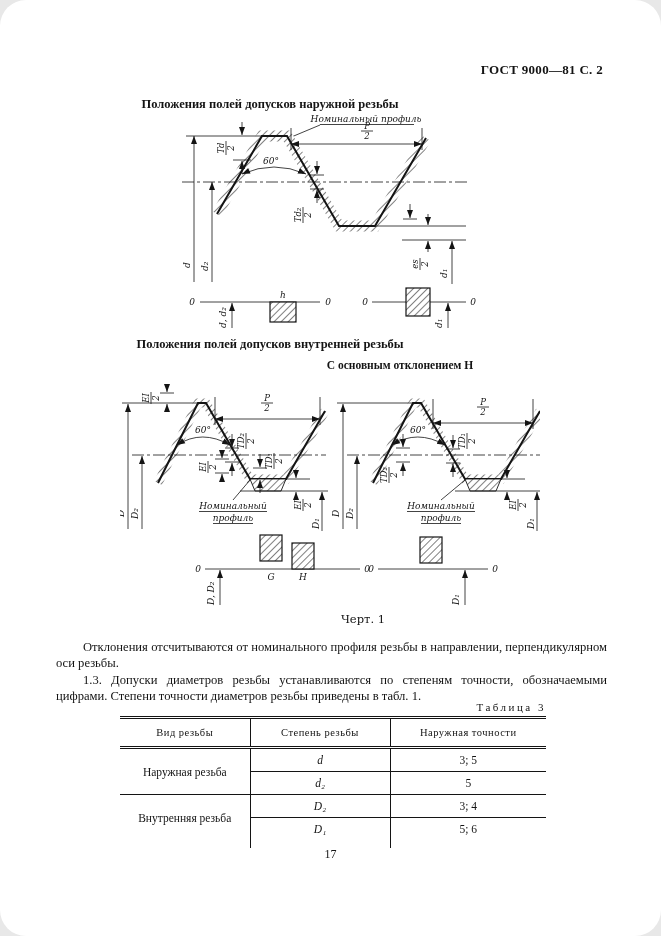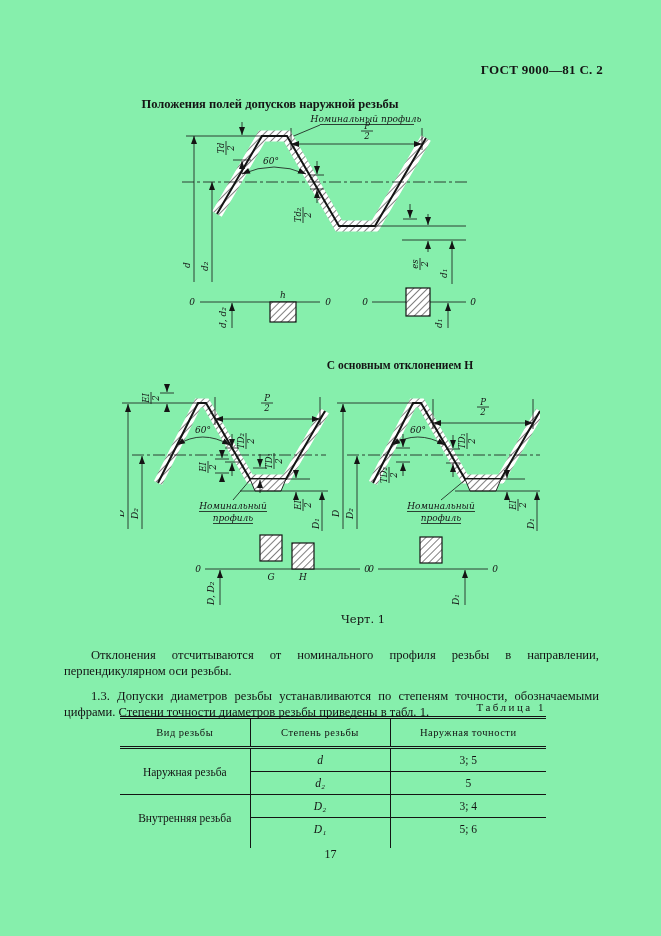--- a/index.html
+++ b/index.html
@@ -1,27 +1,27 @@
 <!DOCTYPE html>
 <html><head>
 <meta charset="utf-8">
 <style>
   html,body{margin:0;padding:0;background:#e8e8e8;}
-  #page{position:relative;width:661px;height:936px;background:#86efac;overflow:hidden;
-        font-family:"Liberation Serif","DejaVu Serif",serif;color:#141414;}
+  #page{position:relative;width:661px;height:936px;background:#ffffff;overflow:hidden;
+        font-family:"Liberation Serif","DejaVu Serif",serif;color:#141414;border-radius:26px;}
   .abs{position:absolute;}
   #doc-ref{top:62px;right:58px;font-size:13px;font-weight:bold;letter-spacing:.3px;}
   .fig-title{left:0;width:540px;text-align:center;font-size:12.5px;font-weight:bold;}
   #fig1-title{top:97px;}
   #fig2-title{top:337px;}
   .subtitle{top:359px;font-size:11.5px;font-weight:bold;text-align:center;}
   #sub-g{left:120px;width:224px;}
   #sub-h{left:288px;width:224px;}
   #para-block{left:56px;top:639px;width:551px;font-size:12.6px;line-height:1.3;text-align:justify;}
-  #para-block p{margin:8px;text-indent:27px;}
+  #para-block p{margin:0;text-indent:27px;}
   #tbl-caption{left:120px;top:701px;width:426px;text-align:right;font-size:11px;letter-spacing:2.5px;}
   #tol-table{left:120px;top:716px;}
   table{border-collapse:collapse;width:426px;border-top:3px double #141414;font-size:11.5px;}
   th{border-bottom:3px double #141414;font-weight:normal;font-size:10.5px;padding:8px 4px;letter-spacing:.5px;}
   td{text-align:center;padding:5px 4px;}
   .vline{border-left:1px solid #141414;}
   .sepb{border-bottom:1px solid #141414;}
   td.kind{font-size:11.5px;}
   td.dia{font-style:italic;}
   tr.tail td{padding:0;height:8px;}
@@ -158,20 +158,21 @@
     <g>
       <line class="thin" x1="202" y1="188" x2="296" y2="188"></line>
       <text class="lt" x="195" y="191" text-anchor="middle">0</text>
       <text class="lt" x="303" y="191" text-anchor="middle">0</text>
       <rect class="tolbox" x="236" y="174" width="24" height="28"></rect>
       <path class="thin" d="M278,214 L278,189" marker-end="url(#ae)"></path>
       <text class="lt" transform="translate(272,214) rotate(-90)">d₁</text>
     </g>
   </svg>
 
+  <div class="abs fig-title" id="fig2-title">Положения полей допусков внутренней резьбы</div>
   <div class="abs subtitle" id="sub-h">С основным отклонением H</div>
 
   <svg class="abs" style="left:120px;top:383px" width="420" height="246" viewBox="0 0 420 246">
 
     <g>
       <path class="band b9" d="M38,100 L78,20 L86,20 L130,96 L166,96 L205,28"></path>
       <path class="prof" d="M38,100 L78,20 L86,20 L130,96 L166,96 L205,28"></path>
       <line class="pitch" x1="12" y1="72" x2="206" y2="72"></line>
       <line class="thin" x1="2" y1="20" x2="78" y2="20"></line>
       <polygon class="tzone" points="130,96 166,96 161,108 135,108"></polygon>
@@ -337,21 +338,21 @@
     </g>
 
     <text class="cap" x="243" y="240" text-anchor="middle">Черт. 1</text>
   </svg>
 
   <div class="abs" id="para-block">
     <p>Отклонения отсчитываются от номинального профиля резьбы в направлении, перпендикулярном оси резьбы.</p>
     <p>1.3. Допуски диаметров резьбы устанавливаются по степеням точности, обозначаемыми цифрами. Степени точности диаметров резьбы приведены в табл. 1.</p>
   </div>
 
-  <div class="abs" id="tbl-caption">Таблица 1</div>
+  <div class="abs" id="tbl-caption">Таблица 3</div>
 
   <table class="abs" id="tol-table">
     <colgroup>
         <col style="width:130px">
         <col style="width:140px">
         <col style="width:156px">
       </colgroup>
     <thead>
       <tr>
         <th>Вид резьбы</th>

